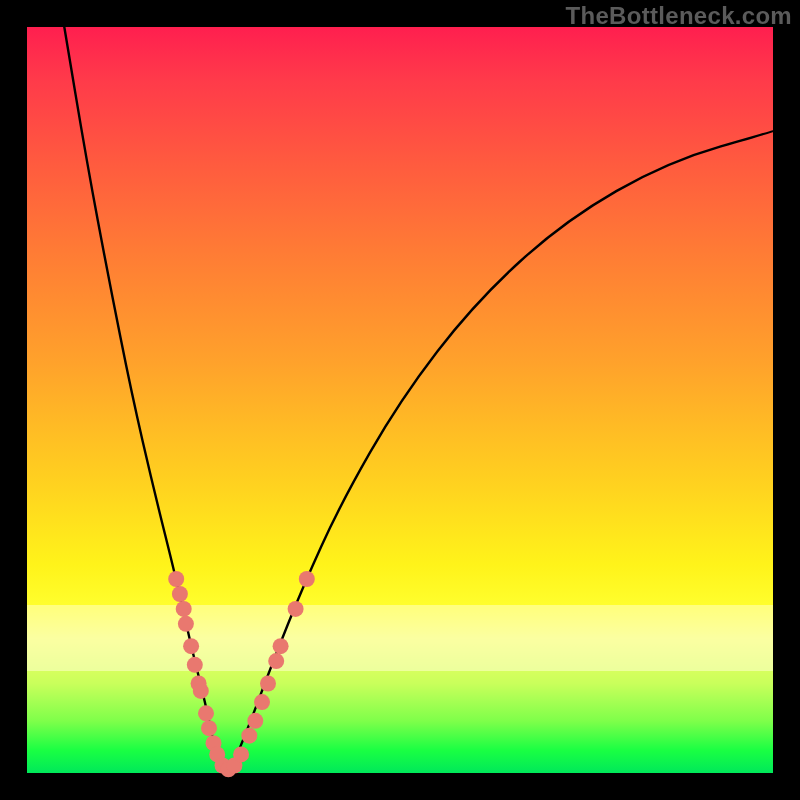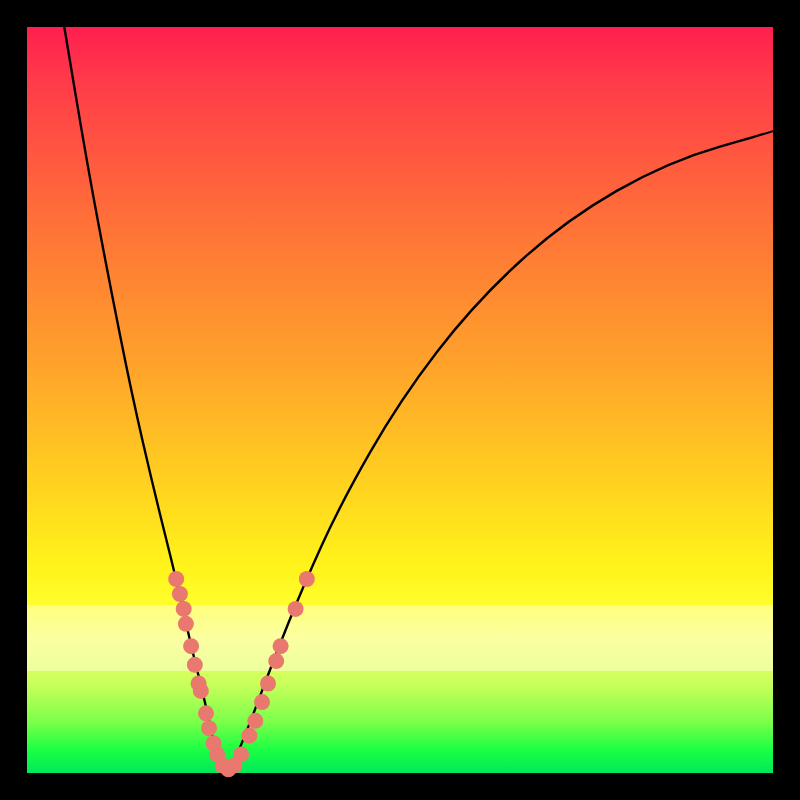--- a/index.html
+++ b/index.html
@@ -76,20 +76,21 @@
   }
   .dot {
     fill: #e9786f;
     stroke: none;
   }
 </style>
 </head>
 <body>
 
 <div class="frame">
+  <div class="watermark">TheBottleneck.com</div>
 
   <div class="plot">
     <div class="band"></div>
 
     <svg class="curve" viewBox="0 0 746 746">
       <path id="curve-path" class="curve-path" d="M 37.3 0.0 Q 37.3 0.0 48.5 67.1 Q 59.7 134.3 70.9 194.0 Q 82.1 253.6 93.3 309.6 Q 104.4 365.5 115.6 414.0 Q 126.8 462.5 138.0 507.3 Q 149.2 552.0 156.7 585.6 Q 164.1 619.2 171.6 649.0 Q 179.0 678.9 182.8 697.5 Q 186.5 716.2 190.2 727.3 Q 194.0 738.5 197.7 740.4 Q 201.4 742.3 205.2 736.7 Q 208.9 731.1 216.3 712.4 Q 223.8 693.8 235.0 663.9 Q 246.2 634.1 261.1 596.8 Q 276.0 559.5 294.7 518.5 Q 313.3 477.4 343.2 425.2 Q 373.0 373.0 410.3 324.5 Q 447.6 276.0 492.4 235.0 Q 537.1 194.0 589.3 164.1 Q 641.6 134.3 693.8 119.4 T 746.0 104.4"></path>
       <g id="dots">
           <circle cx="149.2" cy="552.0" r="8" class="dot"></circle>
           <circle cx="152.9" cy="567.0" r="8" class="dot"></circle>
           <circle cx="156.7" cy="581.9" r="8" class="dot"></circle>

